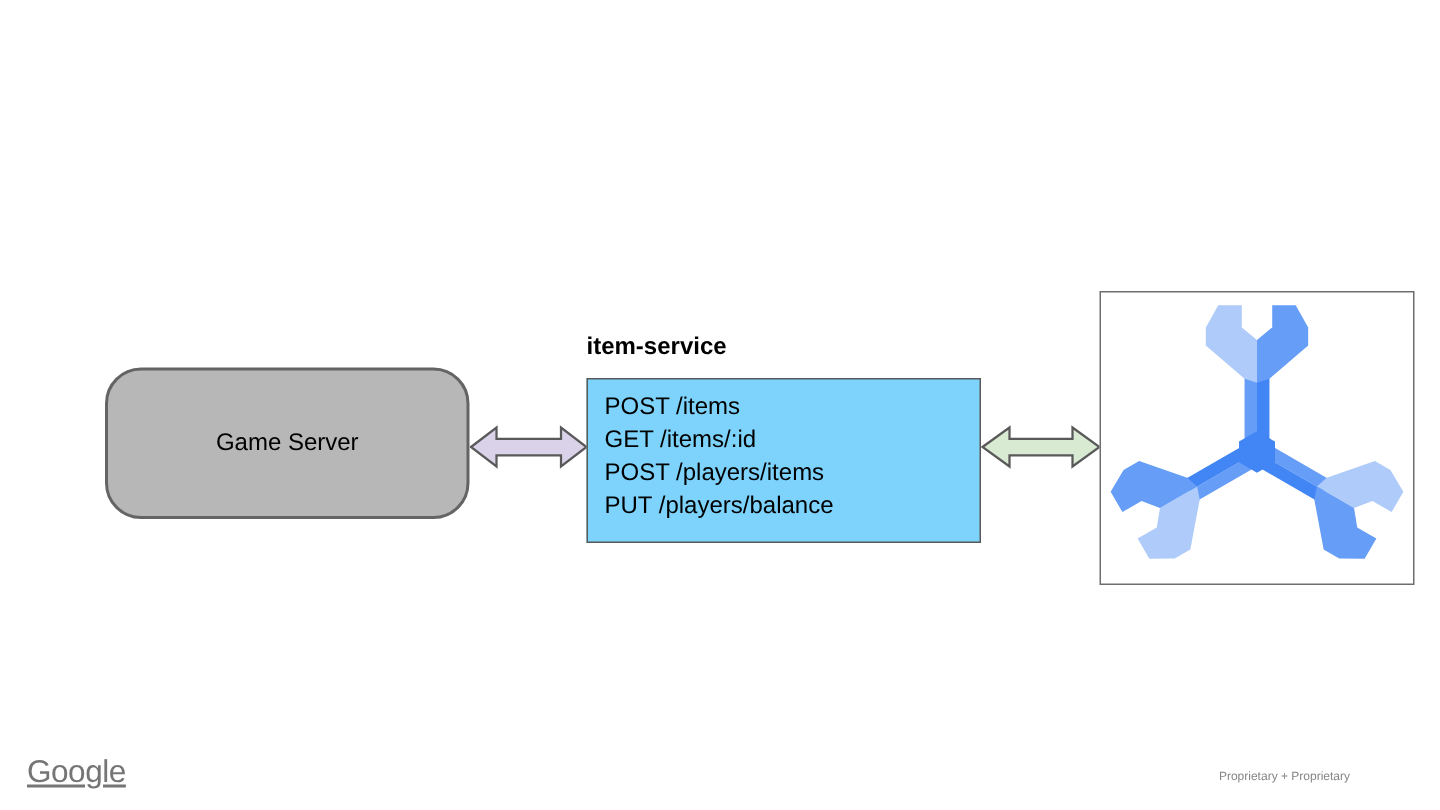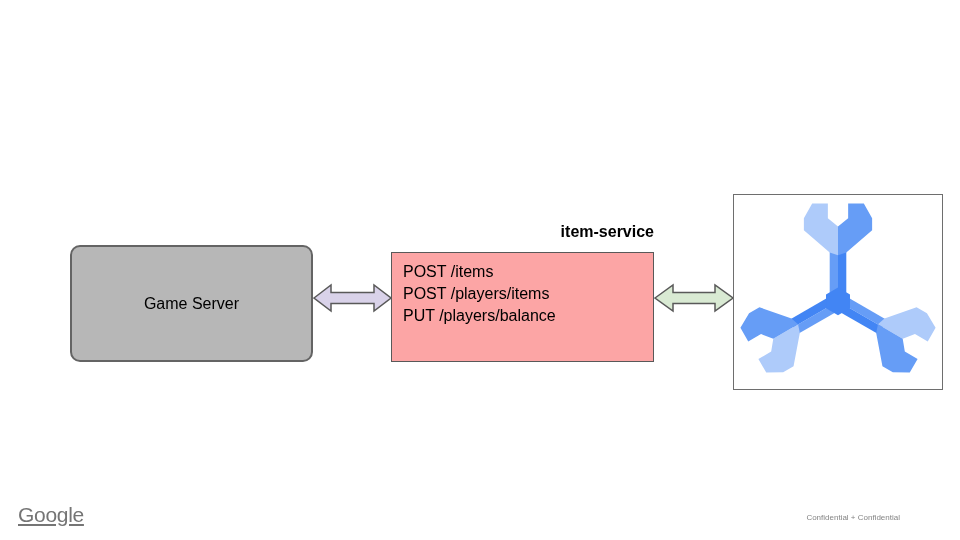--- a/index.html
+++ b/index.html
@@ -1,24 +1,24 @@
 <!DOCTYPE html>
 <html><head>
 <meta charset="utf-8">
 <style>
   html,body{margin:0;padding:0;background:#ffffff;}
   .slide{position:relative;width:960px;height:540px;background:#ffffff;overflow:hidden;
          font-family:"Liberation Sans","DejaVu Sans",sans-serif;color:#000;}
   .node{position:absolute;box-sizing:border-box;}
-  .game-server{left:70px;top:245px;width:243px;height:117px;background:#b7b7b7;
-               border:2px solid #646464;border-radius:10px;
+  .game-server{left:70px;top:245px;width:243px;height:101px;background:#b7b7b7;
+               border:2px solid #646464;border-radius:24px;
                display:flex;align-items:center;justify-content:center;font-size:16px;}
-  .svc-title{position:absolute;left:391px;top:223px;width:263px;text-align:right;
+  .svc-title{position:absolute;left:391px;top:223px;width:263px;text-align:left;
              font-weight:bold;font-size:16px;}
-  .item-service{left:391px;top:252px;width:263px;height:110px;background:#fca5a5;
+  .item-service{left:391px;top:252px;width:263px;height:110px;background:#7dd3fc;
                 border:1.5px solid #595959;padding:8px 0 0 11px;font-size:16px;line-height:22px;}
   .connector{position:absolute;}
   .spanner-frame{position:absolute;left:733px;top:194px;width:210px;height:196px;
                  background:#ffffff;border:1px solid #6e6e6e;box-sizing:border-box;}
   .spanner-svg{position:absolute;left:1px;top:3px;}
   .brand{position:absolute;left:18px;top:503px;font-size:21px;color:#757575;letter-spacing:-0.3px;text-decoration:underline;}
   .note{position:absolute;right:60px;top:513px;font-size:8px;color:#858585;}
 </style>
 </head>
 <body>
@@ -30,20 +30,21 @@
   </div>
 
   <svg class="connector" style="left:313px;top:283px" width="79" height="30">
     <polygon points="1,15 18,2 18,9.5 61,9.5 61,2 78,15 61,28 61,20.5 18,20.5 18,28" stroke="#595959" stroke-width="1.5" fill="#d9d2e9"></polygon>
   </svg>
 
   <div class="svc-title">item-service</div>
 
   <div class="node item-service">
     <div>POST /items</div>
+    <div>GET /items/:id</div>
     <div>POST /players/items</div>
     <div>PUT /players/balance</div>
   </div>
 
   <svg class="connector" style="left:654px;top:283px" width="80" height="30">
     <polygon points="1,15 19,2 19,9.5 61,9.5 61,2 79,15 61,28 61,20.5 19,20.5 19,28" stroke="#595959" stroke-width="1.5" fill="#d9ead3"></polygon>
   </svg>
 
   <div class="spanner-frame">
     <svg class="spanner-svg" width="206" height="190" viewBox="-110 -112 220 206">
@@ -67,15 +68,15 @@
         <polygon points="0,-56 9,-56 9,4 0,4" fill="#4285f4"></polygon>
         <polygon points="-28,-106 -11,-106 -11,-90 0,-81 0,-50 -9,-53 -37,-77 -37,-90" fill="#aecbfa"></polygon>
         <polygon points="28,-106 11,-106 11,-90 0,-81 0,-50 9,-53 37,-77 37,-90" fill="#669df6"></polygon>
       </g>
 
       <polygon points="0,-15 13,-7.5 13,7.5 0,15 -13,7.5 -13,-7.5" fill="#4285f4"></polygon>
     </svg>
   </div>
 
   <div class="brand">Google</div>
-  <div class="note">Confidential + Confidential</div>
+  <div class="note">Proprietary + Proprietary</div>
 
 </div>
 
 </body></html>

